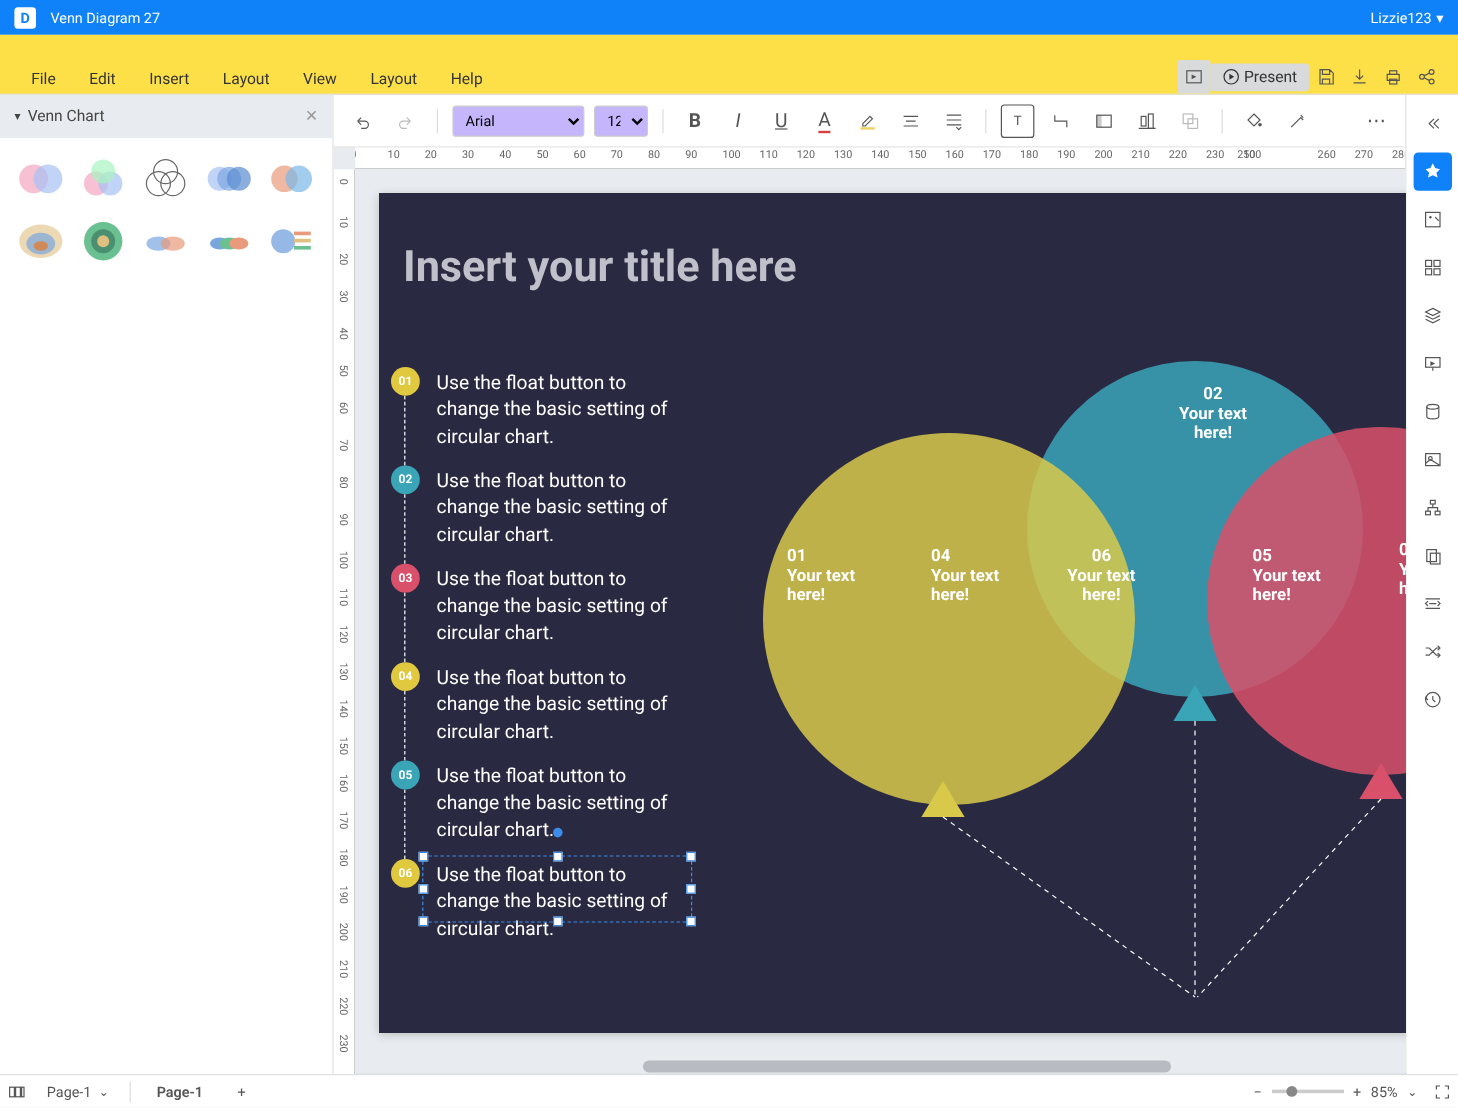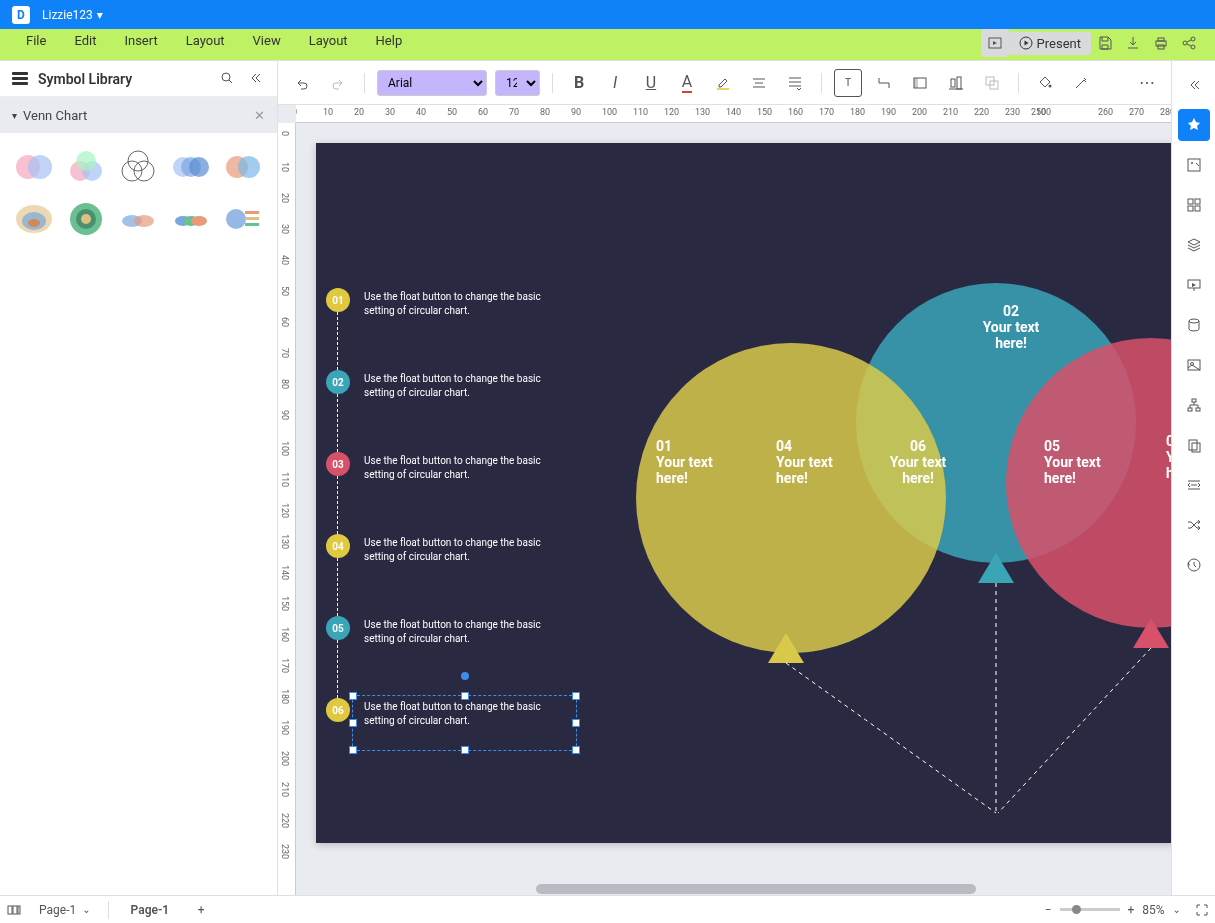--- a/index.html
+++ b/index.html
@@ -1,21 +1,21 @@
 <!DOCTYPE html>
 <html><head>
 <meta charset="utf-8">
 <style>
 *{margin:0;padding:0;box-sizing:border-box;font-family:-apple-system,BlinkMacSystemFont,"Segoe UI",Roboto,sans-serif}
 body{width:1215px;height:923px;overflow:hidden;background:#fff;display:flex;flex-direction:column}
 .titlebar{height:29px;background:#0f82f9;display:flex;align-items:center;padding:0 12px;color:#fff;font-size:12px}
 .titlebar .logo{width:18px;height:18px;background:#fff;border-radius:3px;margin-right:12px;display:flex;align-items:center;justify-content:center;color:#0f82f9;font-weight:bold}
 .titlebar .title{flex:1}
 .titlebar .user{display:flex;align-items:center;gap:4px;cursor:pointer}
-.menubar{height:32px;background:#bef264;border-bottom:1px solid #e0e0e0;display:flex;align-items:flex-start;padding:0 12px;font-size:13px;color:#333}
+.menubar{height:50px;background:#fde047;border-bottom:1px solid #e0e0e0;display:flex;align-items:flex-end;padding:0 12px;font-size:13px;color:#333}
 .menubar .menu-item{padding:4px 14px;cursor:pointer}
 .menubar .spacer{flex:1}
 .menubar .right-actions{display:flex;align-items:center;gap:0}
 .menubar .action-btn{width:28px;height:28px;display:flex;align-items:center;justify-content:center;cursor:pointer;color:#555;border-radius:3px}
 .menubar .slideshow-btn{background:#d8dadc;padding:0 6px}
 .menubar .present-btn{background:#d8dadc;padding:4px 10px;display:flex;align-items:center;gap:4px;cursor:pointer;border-radius:3px}
 .main{flex:1;display:flex;overflow:hidden}
 .sidebar-left{width:278px;background:#fff;border-right:1px solid #e0e0e0;display:flex;flex-direction:column}
 .symbol-header{height:36px;display:flex;align-items:center;padding:0 12px;font-size:14px;font-weight:600;color:#333;gap:10px;border-bottom:1px solid #eee}
 .symbol-header .lib-icon{width:16px;height:14px;display:flex;flex-direction:column;gap:2px}
@@ -40,21 +40,21 @@
 .ruler-h span{position:absolute;top:2px}
 .ruler-v{width:18px;background:#fff;border-right:1px solid #ccc;position:relative;overflow:hidden;font-size:9px;color:#666}
 .ruler-v span{position:absolute;left:2px;writing-mode:vertical-lr}
 .canvas-wrap{flex:1;display:flex;overflow:hidden}
 .canvas-scroll{flex:1;overflow:auto;position:relative;background:#e8ebef}
 .canvas{position:absolute;left:20px;top:20px;width:860px;height:700px;background:#2a2942;box-shadow:0 2px 8px rgba(0,0,0,0.2)}
 .canvas-title{position:absolute;left:20px;top:40px;font-size:36px;font-weight:700;color:#bfc0c9}
 .step-list{position:absolute;left:10px;top:145px}
 .step{position:relative;height:82px;display:flex;align-items:flex-start;gap:14px}
 .step .num{width:24px;height:24px;border-radius:50%;display:flex;align-items:center;justify-content:center;font-size:10px;font-weight:700;color:#fff;flex-shrink:0;z-index:2}
-.step .txt{font-size:10px;color:#fff;max-width:200px;padding-top:2px;line-height:1.4}
+.step .txt{font-size:16px;color:#fff;max-width:200px;padding-top:2px;line-height:1.4}
 .step .line{position:absolute;left:11px;top:24px;width:0;height:58px;border-left:1px dashed #fff}
 .c1{background:#e0c93f}.c2{background:#3ba5b8}.c3{background:#d8506a}.c4{background:#e0c93f}.c5{background:#3ba5b8}.c6{background:#e0c93f}
 .selection{position:absolute;left:36px;top:552px;width:225px;height:56px;border:1px dashed #3b8de8}
 .handle{position:absolute;width:8px;height:8px;background:#fff;border:1px solid #3b8de8}
 .venn{position:absolute;left:320px;top:140px}
 .balloon{position:absolute;border-radius:50%;opacity:0.85}
 .b-blue{width:280px;height:280px;background:#3ba5b8;left:220px;top:0}
 .b-yellow{width:310px;height:310px;background:#d8c94a;left:0;top:60}
 .b-red{width:290px;height:290px;background:#d8506a;left:370px;top:55}
 .venn-label{position:absolute;color:#fff;font-size:14px;font-weight:700;width:90px;font-family:'Comic Sans MS',cursive}
@@ -71,20 +71,21 @@
 .zoom{display:flex;align-items:center;gap:8px}
 .scrollbar-h{position:absolute;bottom:0;left:0;right:0;height:12px;background:#e8ebef}
 .scrollbar-h .thumb{position:absolute;left:240px;width:440px;height:10px;top:1px;background:#b8bcc2;border-radius:5px}
 svg{display:block}
 </style>
 </head>
 <body>
 
 <div class="titlebar">
   <div class="logo">D</div>
+  <div class="title">Venn Diagram 27</div>
   <div class="user">
     <span>Lizzie123</span>
     <span>▾</span>
   </div>
 </div>
 
 <div class="menubar">
   <div class="menu-item">File</div>
   <div class="menu-item">Edit</div>
   <div class="menu-item">Insert</div>
@@ -130,40 +131,20 @@
           <circle cx="12" cy="4" r="2" stroke="currentColor" fill="none"></circle>
           <circle cx="12" cy="12" r="2" stroke="currentColor" fill="none"></circle>
           <path d="M6 7l4-2M6 9l4 2" stroke="currentColor"></path>
         </svg>
       </div>
   </div>
 </div>
 
 <div class="main">
   <div class="sidebar-left">
-    <div class="symbol-header">
-      <div class="lib-icon">
-          <div></div>
-          <div></div>
-          <div></div>
-        </div>
-      <span>Symbol Library</span>
-      <div class="sp"></div>
-      <div class="ic">
-          <svg width="16" height="16" viewBox="0 0 16 16">
-            <circle cx="7" cy="7" r="4" stroke="currentColor" fill="none"></circle>
-            <path d="M10 10l3 3" stroke="currentColor"></path>
-          </svg>
-        </div>
-      <div class="ic">
-          <svg width="16" height="16" viewBox="0 0 16 16">
-            <path d="M9 4l-4 4 4 4M13 4l-4 4 4 4" stroke="currentColor" fill="none"></path>
-          </svg>
-        </div>
-    </div>
     <div class="symbol-group">
       <div class="symbol-group-header">
         <span class="chev">▾</span>
         <span>Venn Chart</span>
         <span class="close">✕</span>
       </div>
       <div class="symbol-grid">
         <div class="symbol-item">
             <svg viewBox="0 0 44 44">
               <circle cx="16" cy="22" r="12" fill="#f4a6c0" opacity="0.7"></circle>
@@ -378,20 +359,21 @@
           <span style="top: 535px;">170</span>
           <span style="top: 566px;">180</span>
           <span style="top: 597px;">190</span>
           <span style="top: 628px;">200</span>
           <span style="top: 659px;">210</span>
           <span style="top: 690px;">220</span>
           <span style="top: 721px;">230</span>
         </div>
       <div class="canvas-scroll">
         <div class="canvas">
+          <div class="canvas-title">Insert your title here</div>
 
           <div class="step-list" id="step-list">
               <div class="step">
                 <div class="num c1">01</div>
                 <div class="txt">Use the float button to change the basic setting of circular chart.</div>
                 <div class="line"></div>
               </div>
               <div class="step">
                 <div class="num c2">02</div>
                 <div class="txt">Use the float button to change the basic setting of circular chart.</div>

